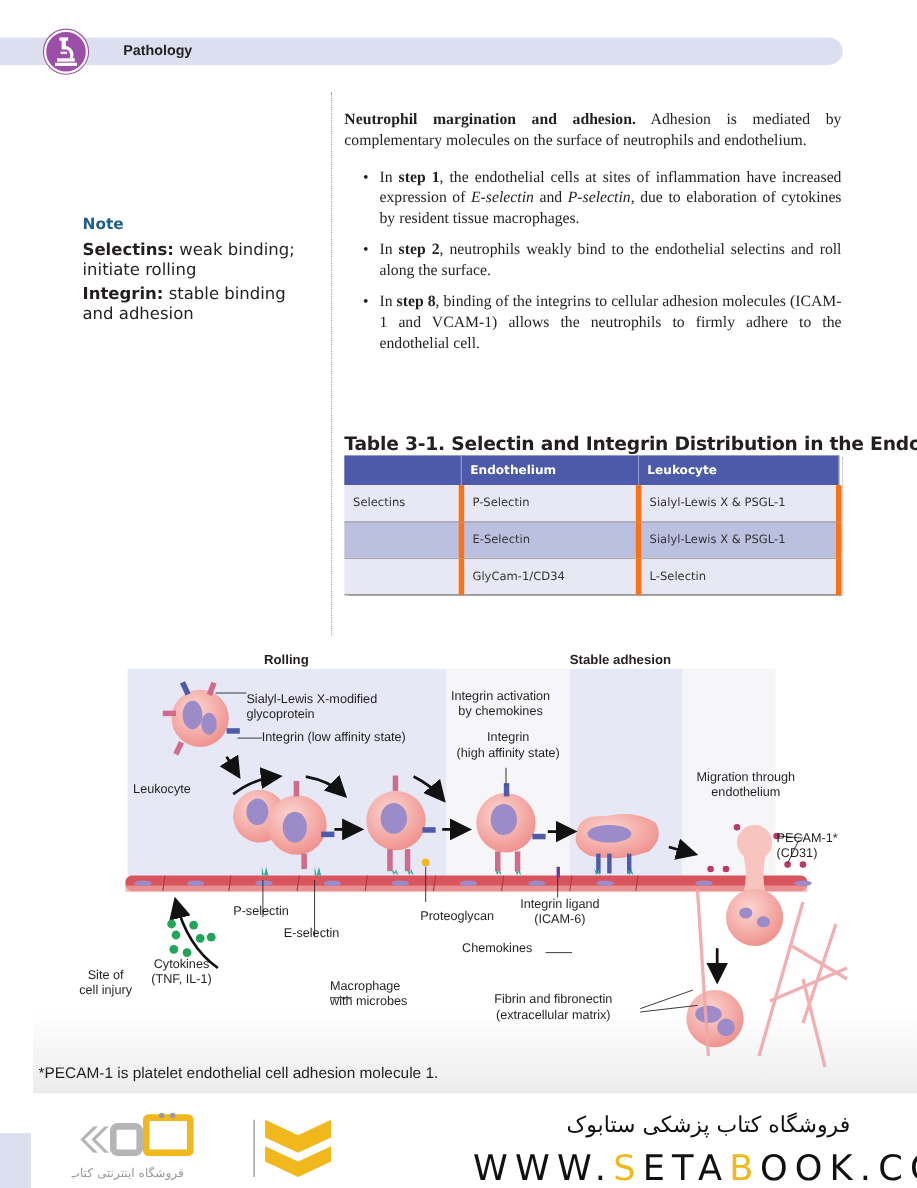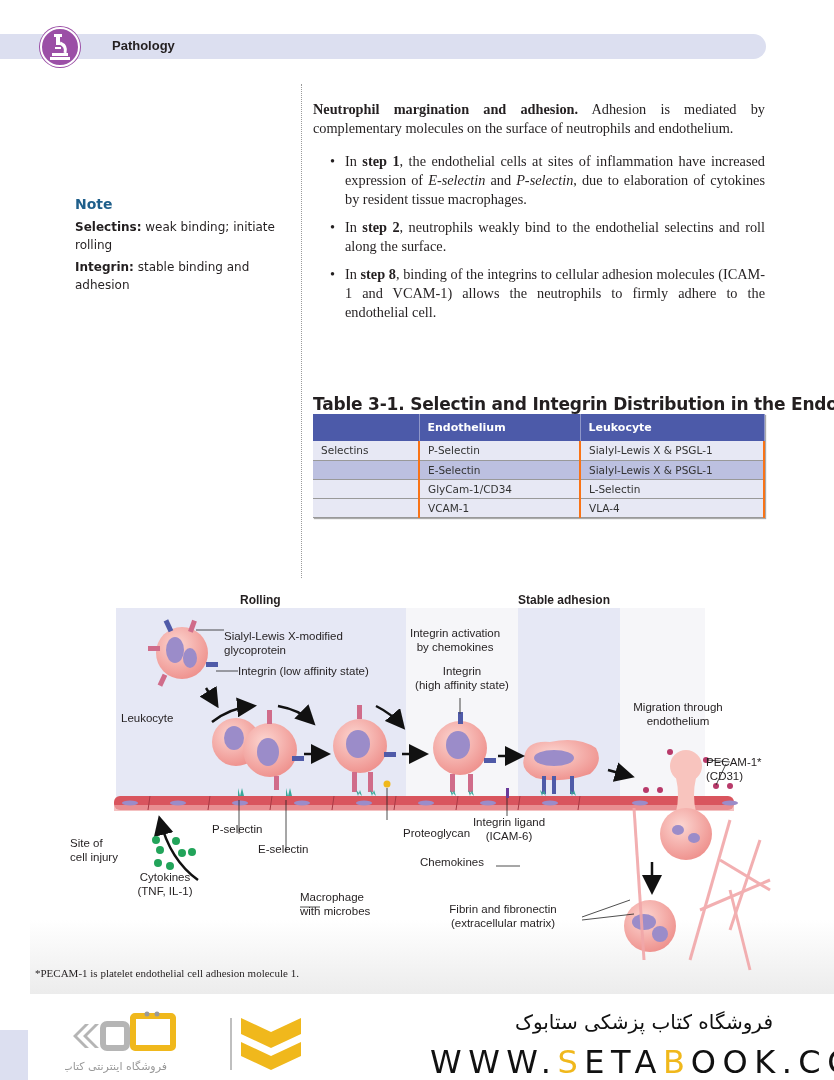--- a/index.html
+++ b/index.html
@@ -7,50 +7,50 @@
   body { position: relative; font-family: "Liberation Serif", serif; color: #231f20; }
 
   
   .header-band { position: absolute; left: 0; top: 34px; width: 766px; height: 25px; background: #dcdff0; border-radius: 0 13px 13px 0; }
   .header-logo { position: absolute; left: 40px; top: 27px; width: 40px; height: 40px; border-radius: 50%; background: #9b4fa6; border: 2px solid #ffffff; box-shadow: 0 0 0 1px #9b4fa6; display: flex; align-items: center; justify-content: center; }
   .header-title { position: absolute; left: 112px; top: 38px; font-family: "Liberation Sans", sans-serif; font-size: 13px; font-weight: bold; color: #231f20; }
 
   
   .note { position: absolute; left: 75px; top: 196px; width: 200px; font-family: "DejaVu Sans", sans-serif; }
   .note-title { font-size: 14px; font-weight: bold; color: #1f5f8b; margin-bottom: 6px; }
-  .note-p { font-size: 12px; line-height: 18px; color: #231f20; margin-bottom: 4px; }
+  .note-p { font-size: 15px; line-height: 18px; color: #231f20; margin-bottom: 4px; }
   .note-p b { font-weight: bold; }
 
   .dotted-rule { position: absolute; left: 301px; top: 84px; height: 494px; border-left: 1px dotted #9a9a9a; }
 
   
   .main { position: absolute; left: 313px; top: 86px; width: 452px; font-size: 14.3px; line-height: 19px; text-align: justify; }
   .bullet { position: relative; padding-left: 32px; margin-bottom: 9px; }
   .bullet::before { content: "•"; position: absolute; left: 17px; top: 0; }
   .para { margin-bottom: 9px; margin-top: 14px; }
   .main b { font-weight: bold; }
   .main i { font-style: italic; }
 
   
   .table-caption { position: absolute; left: 313px; top: 394px; font-family: "DejaVu Sans", sans-serif; font-size: 17px; font-weight: bold; color: #231f20; white-space: nowrap; letter-spacing: -0.2px; }
   table.dist { position: absolute; left: 313px; top: 414px; width: 452px; border-collapse: collapse; font-family: "DejaVu Sans", sans-serif; font-size: 10.5px; box-shadow: 1px 1px 1px #aaa; }
   table.dist th { background: #4c5aa9; color: #ffffff; text-align: left; height: 27px; padding-left: 8px; font-weight: bold; font-size: 11px; border-right: 1px solid #8f97c9; }
-  table.dist td { height: 19px; padding-left: 8px; color: #333; border-right: 2px solid #f97316; border-bottom: 1px solid #999; }
+  table.dist td { height: 33px; padding-left: 8px; color: #333; border-right: 5px solid #f97316; border-bottom: 1px solid #999; }
   table.dist tr.light td { background: #e7e8f4; }
   table.dist tr.dark td { background: #bcc0e0; }
   table.dist td:first-child, table.dist th:first-child { width: 106px; }
   table.dist td:nth-child(2), table.dist th:nth-child(2) { width: 161px; }
 
   
   .figure { position: absolute; left: 30px; top: 590px; width: 804px; height: 404px; background: linear-gradient(#ffffff 0, #ffffff 330px, #ececec 404px); }
   .fig-heading { position: absolute; font-family: "Liberation Sans", sans-serif; font-size: 12px; font-weight: bold; color: #231f20; }
   .fig-label { position: absolute; font-family: "Liberation Sans", sans-serif; font-size: 11.5px; line-height: 14px; color: #231f20; white-space: nowrap; }
   .fig-label.center { text-align: center; }
-  .fig-label.right { text-align: left; }
-  .fig-footnote { position: absolute; left: 35px; top: 967px; font-family: Liberation Serif, serif; font-size: 11px; color: #231f20; }
+  .fig-label.right { text-align: center; margin-top: 44px; }
+  .fig-footnote { position: absolute; left: 35px; top: 967px; font-family: Liberation Sans, sans-serif; font-size: 14px; color: #231f20; }
   .fig-svg { position: absolute; left: 0; top: 0; }
 
   
   .side-tab { position: absolute; left: 0; top: 1030px; width: 28px; height: 50px; background: #dcdff0; }
   .wm-logo { position: absolute; left: 65px; top: 1010px; }
   .wm-persian { position: absolute; left: 515px; top: 1010px; font-family: "DejaVu Sans", sans-serif; font-size: 20px; color: #111; direction: rtl; }
   .wm-url { position: absolute; left: 430px; top: 1043px; font-family: "DejaVu Sans", sans-serif; font-size: 32px; letter-spacing: 6.5px; color: #111; }
   .wm-url .hl { color: #f0b81c; }
 </style>
 </head>
@@ -102,25 +102,20 @@
     <tr class="dark">
       <td></td>
       <td>E-Selectin</td>
       <td>Sialyl-Lewis X &amp; PSGL-1</td>
     </tr>
     <tr class="light">
       <td></td>
       <td>GlyCam-1/CD34</td>
       <td>L-Selectin</td>
     </tr>
-    <tr class="light">
-      <td></td>
-      <td>VCAM-1</td>
-      <td>VLA-4</td>
-    </tr>
   </tbody>
 </table>
 
 <div class="figure">
   <svg class="fig-svg" width="804" height="404" viewBox="0 0 804 404">
     <defs>
       <radialGradient id="cellg" cx="40%" cy="35%" r="70%">
         <stop offset="0%" stop-color="#fcd6d1"></stop>
         <stop offset="100%" stop-color="#ee8f8b"></stop>
       </radialGradient>
@@ -316,21 +311,21 @@
 <div class="fig-label center" style="left:410px; top:664px; width:104px; white-space:pre;">Integrin
 (high affinity state)</div>
 <div class="fig-label center" style="left:626px; top:700px; width:104px; white-space:pre;">Migration through
 endothelium</div>
 <div class="fig-label" style="left:706px; top:755px; white-space:pre;">PECAM-1*
 (CD31)</div>
 <div class="fig-label right" style="left:70px; top:836px; width:52px; white-space:pre;">Site of
 cell injury</div>
 <div class="fig-label" style="left:212px; top:822px;">P-selectin</div>
 <div class="fig-label" style="left:258px; top:842px;">E-selectin</div>
-<div class="fig-label" style="left:355px; top:826px;padding-left:48px;">Proteoglycan</div>
+<div class="fig-label" style="left:334px; top:826px;padding-left:48px;">Proteoglycan</div>
 <div class="fig-label center" style="left:468px; top:815px; width:82px; white-space:pre;">Integrin ligand
 (ICAM-6)</div>
 <div class="fig-label" style="left:420px; top:855px;">Chemokines</div>
 <div class="fig-label center" style="left:134px; top:870px; width:62px; white-space:pre;">Cytokines
 (TNF, IL-1)</div>
 <div class="fig-label" style="left:300px; top:890px; white-space:pre;">Macrophage
 with microbes</div>
 <div class="fig-label center" style="left:442px; top:902px; width:122px; white-space:pre;">Fibrin and fibronectin
 (extracellular matrix)</div>
 <div class="fig-footnote">*PECAM-1 is platelet endothelial cell adhesion molecule 1.</div>

